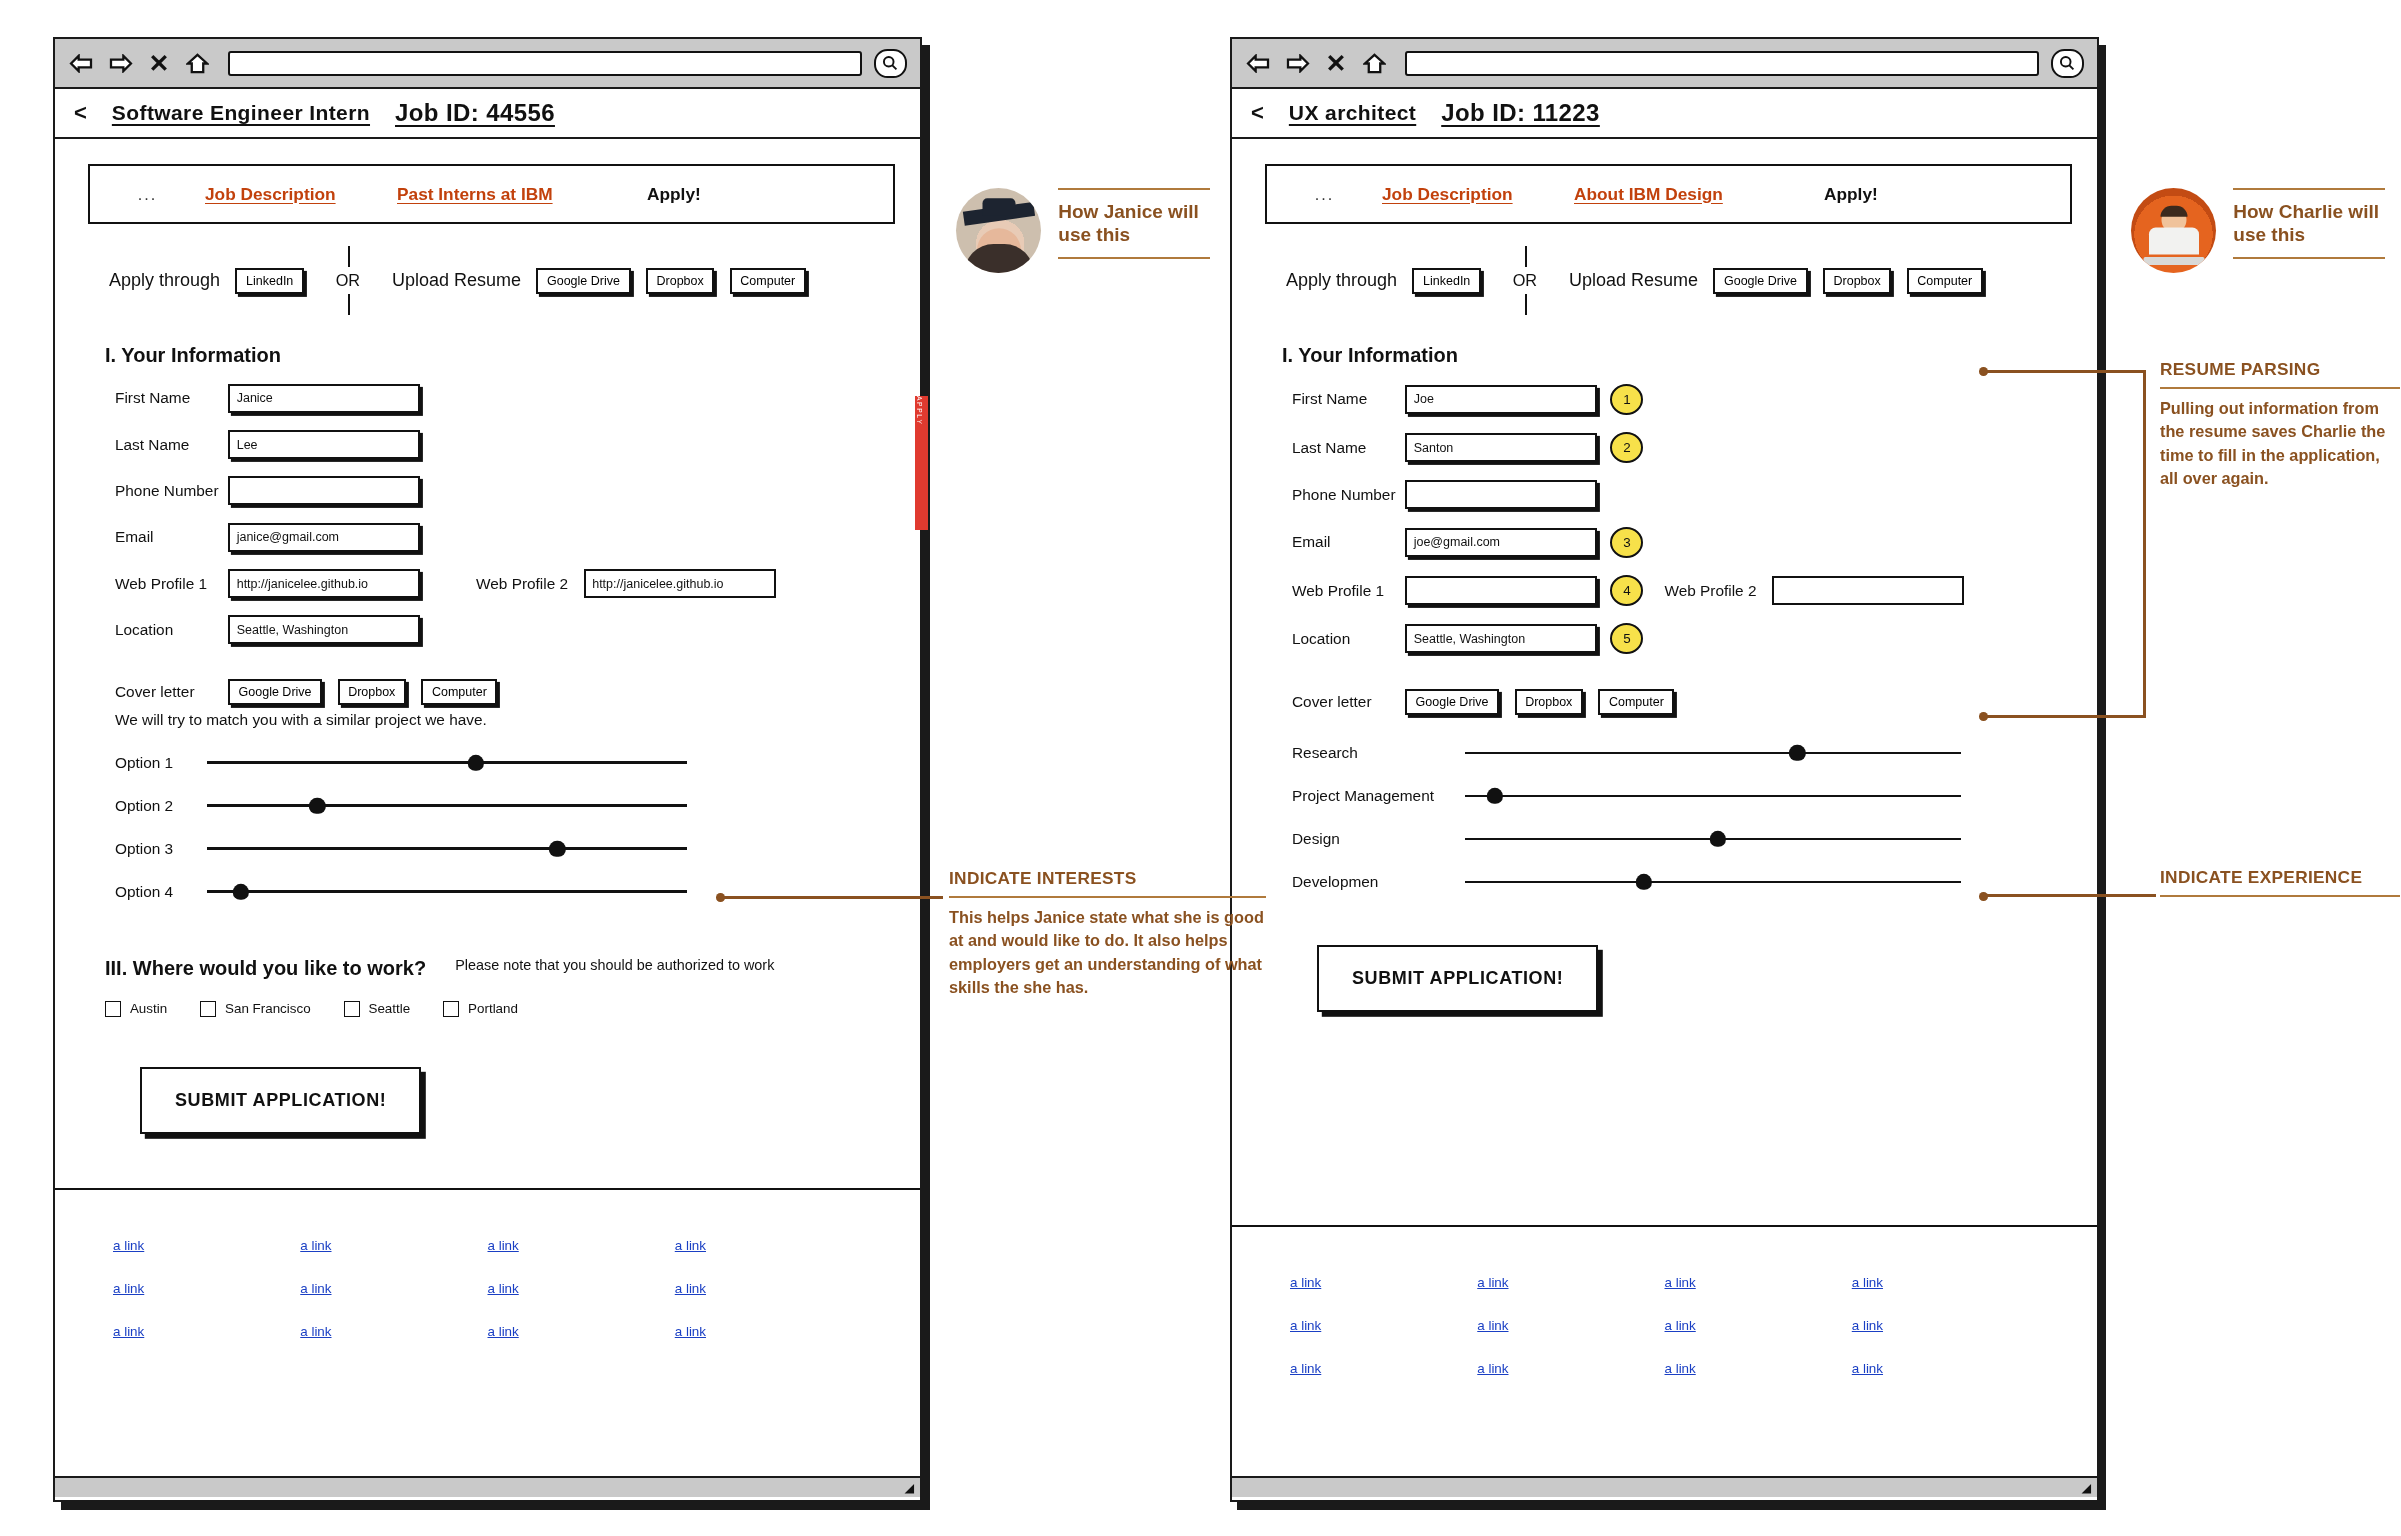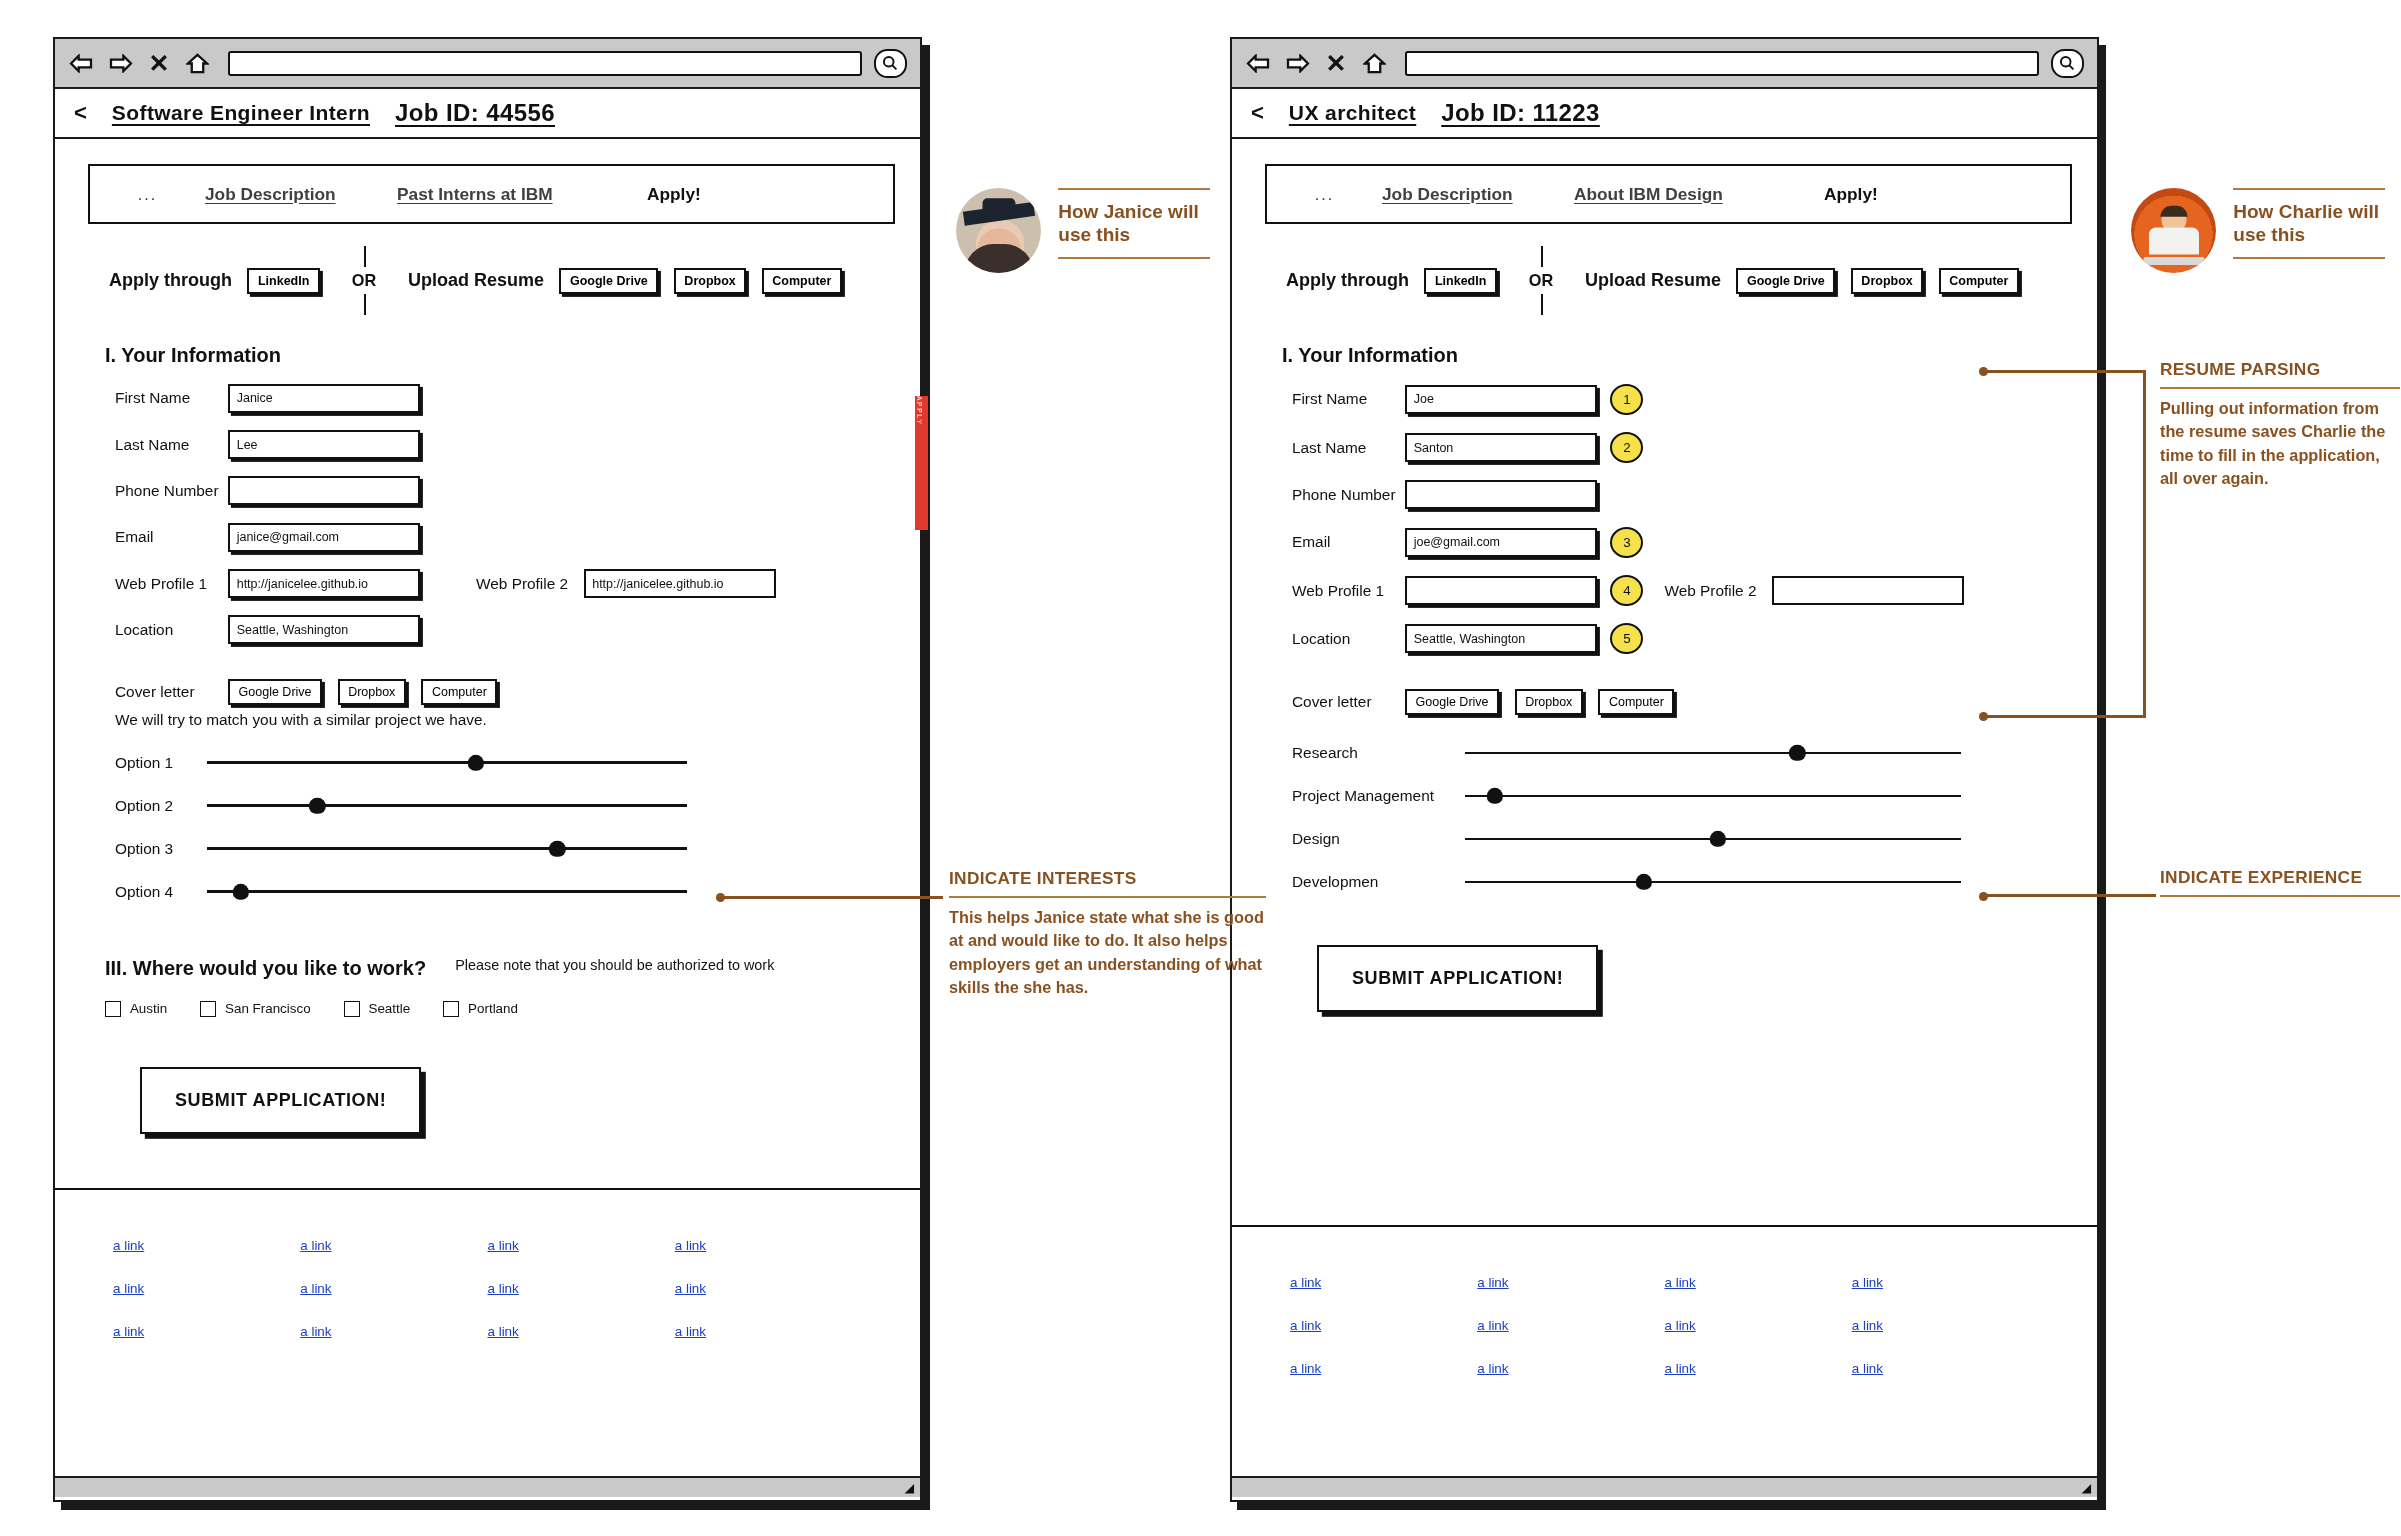--- a/index.html
+++ b/index.html
@@ -32,26 +32,26 @@
                letter-spacing:0.4px; text-underline-offset:3.8px; }
   .job-id { font-size:24px; font-weight:bold; color:#111; text-decoration:underline;
             letter-spacing:0.4px; text-underline-offset:3.8px; }
 
   .page-body { position:relative; background:#fff; height:calc(100% - 103px); overflow:hidden; }
 
   
   .navbox { border:2.9px solid #111; height:60px; display:flex; align-items:center;
             margin:0 25px 0 33px; }
   .navbox .dots { width:115px; text-align:center; color:#333; font-size:16.3px; letter-spacing:1.9px; }
-  .navlink { color:#404040; font-weight:bold; font-size:17.3px; text-decoration:underline;
+  .navlink { color:#c2410c; font-weight:bold; font-size:17.3px; text-decoration:underline;
              text-underline-offset:2.9px; }
   .nav-apply { font-weight:bold; font-size:17.3px; color:#111; }
 
   
-  .applyrow { display:flex; align-items:center; margin:44px 0 0 54px; gap:0;font-weight:bold; }
+  .applyrow { display:flex; align-items:center; margin:44px 0 0 54px; gap:0; }
   .lbl { font-size:18px; color:#111; }
   .btn-sm { border:2.9px solid #111; background:#fff; font-size:12.5px; padding:3.8px 8.6px;
             box-shadow:2.9px 2.9px 0 #111; margin-left:15.4px; white-space:nowrap; }
   .or-wrap { position:relative; margin:0 25px; width:38px; text-align:center; }
   .or-txt { font-size:16.3px; color:#111; }
   .or-line { position:absolute; left:50%; width:1.9px; background:#111; }
 
   
   .sec-h { font-size:20px; font-weight:bold; color:#111; margin:50px 0 0 50px; }
   .sec-sub { font-size:15.4px; color:#111; margin:5.8px 0 0 60px; }

